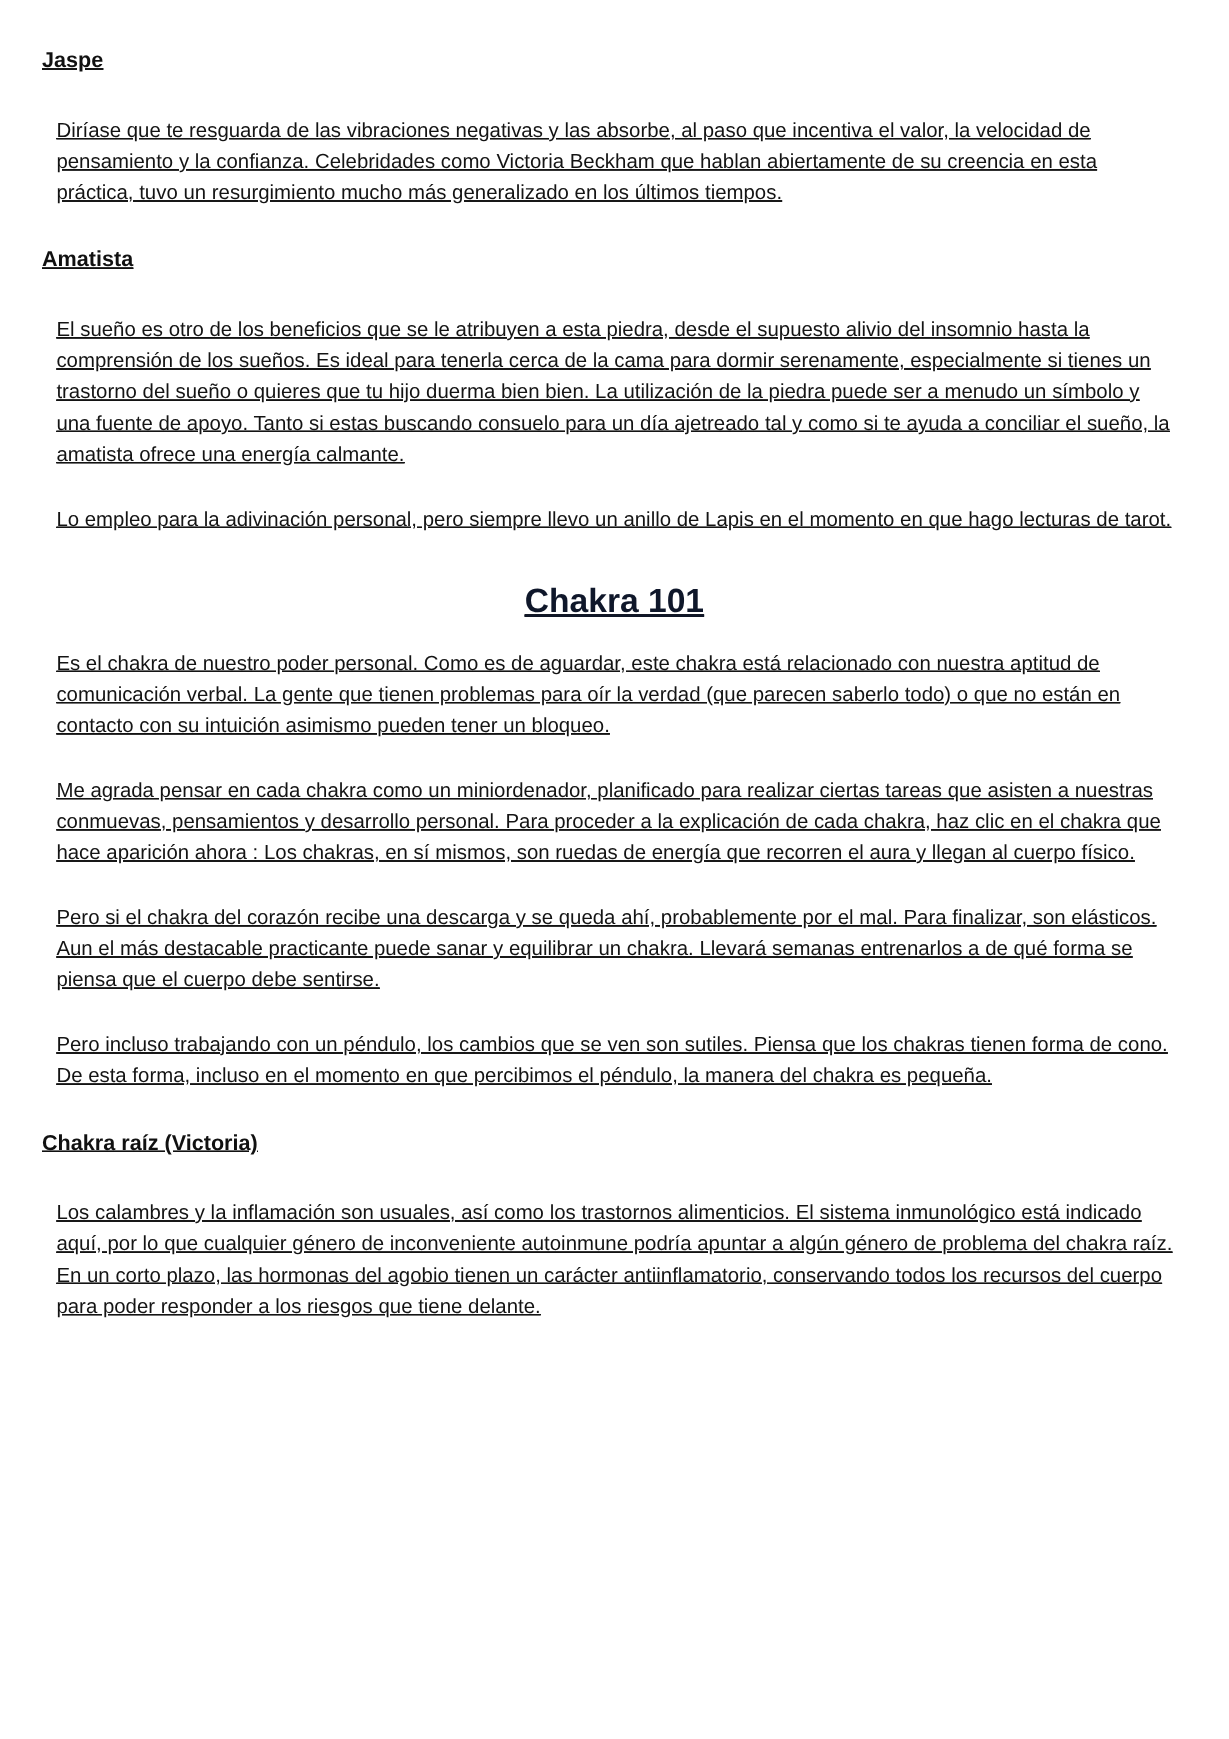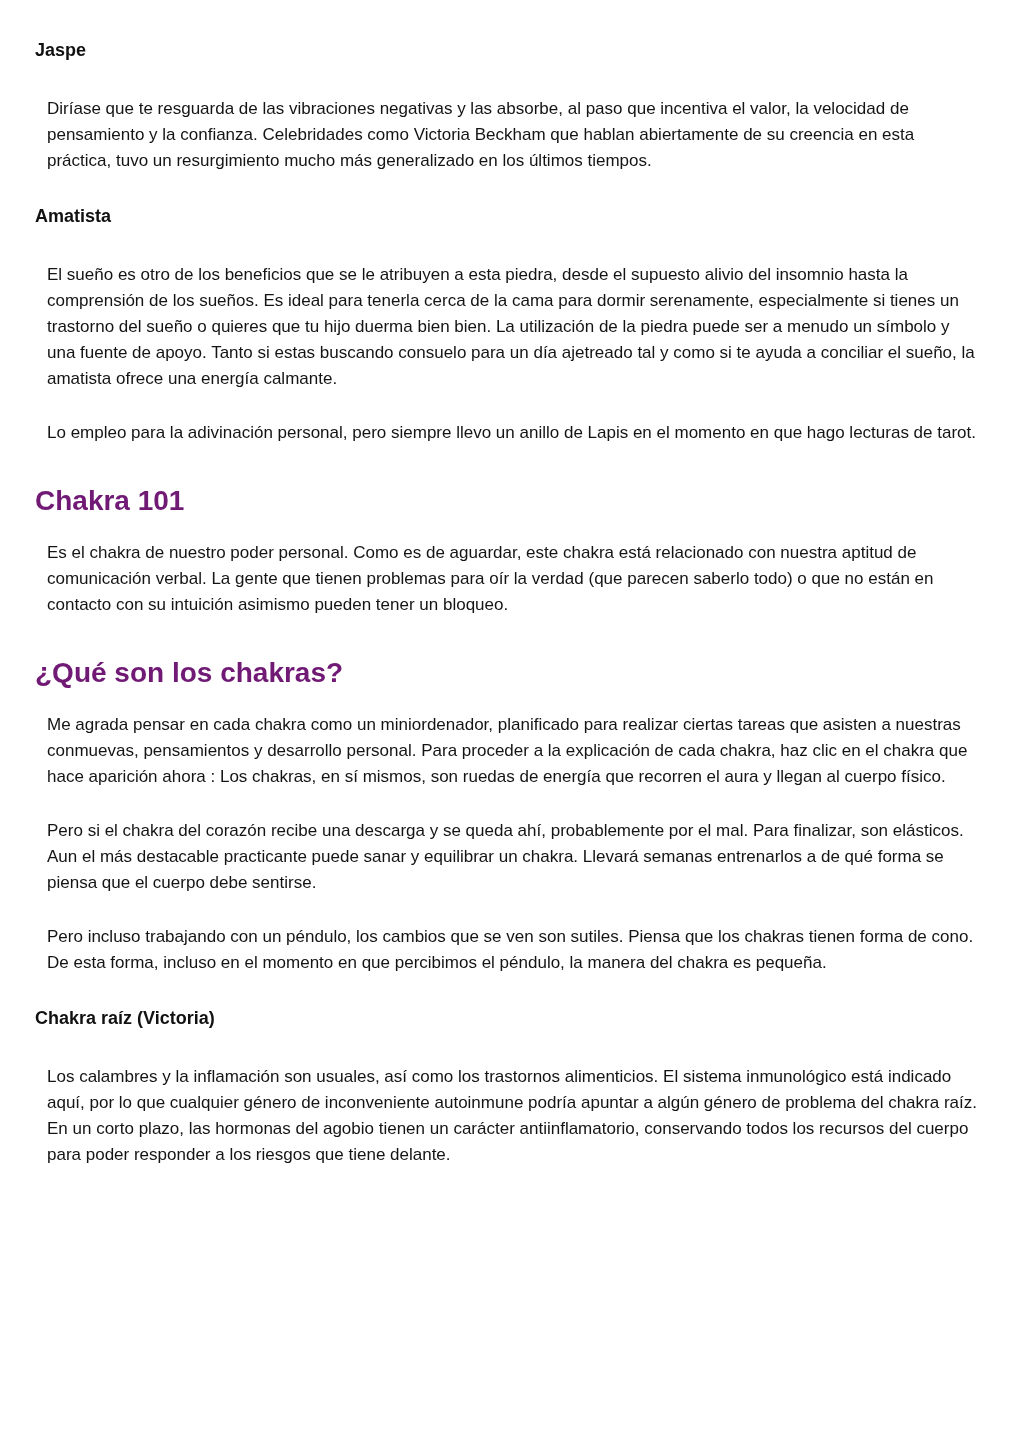--- a/index.html
+++ b/index.html
@@ -1,15 +1,15 @@
 <!DOCTYPE html>
 <html lang="es"><head>
 <meta charset="utf-8">
 <style>
-  * { margin: 0; padding: 0; box-sizing: border-box; }
+  * { margin: 0; padding: 0; box-sizing: border-box; text-decoration: underline; }
   html, body { background: #ffffff; }
   body {
     width: 1024px;
     min-height: 1449px;
     margin: 0 auto;
     font-family: "Liberation Sans", sans-serif;
     color: #141414;
     -webkit-font-smoothing: antialiased;
   }
   .doc {
@@ -21,21 +21,22 @@
     font-weight: 700;
     margin: 30px 0 34px 0;
     color: #111111;
   }
   .doc h3.first { margin-top: 0; }
   .doc h2 {
     font-size: 28px;
     line-height: 34px;
     font-weight: 700;
     margin: 38px 0 22px 0;
-    color: #701a75;
+    color: #0f172a;
+    text-align: center;
   }
   .doc p {
     font-size: 17px;
     line-height: 26px;
     font-weight: 400;
     margin: 12px;
     max-width: 954px;
     text-align: left;
   }
   .doc p + p { margin-top: 28px; }
@@ -49,21 +50,20 @@
   <p>Diríase que te resguarda de las vibraciones negativas y las absorbe, al paso que incentiva el valor, la velocidad de pensamiento y la confianza. Celebridades como Victoria Beckham que hablan abiertamente de su creencia en esta práctica, tuvo un resurgimiento mucho más generalizado en los últimos tiempos.</p>
 
   <h3>Amatista</h3>
   <p>El sueño es otro de los beneficios que se le atribuyen a esta piedra, desde el supuesto alivio del insomnio hasta la comprensión de los sueños. Es ideal para tenerla cerca de la cama para dormir serenamente, especialmente si tienes un trastorno del sueño o quieres que tu hijo duerma bien bien. La utilización de la piedra puede ser a menudo un símbolo y una fuente de apoyo. Tanto si estas buscando consuelo para un día ajetreado tal y como si te ayuda a conciliar el sueño, la amatista ofrece una energía calmante.</p>
 
   <p>Lo empleo para la adivinación personal, pero siempre llevo un anillo de Lapis en el momento en que hago lecturas de tarot.</p>
 
   <h2>Chakra 101</h2>
   <p>Es el chakra de nuestro poder personal. Como es de aguardar, este chakra está relacionado con nuestra aptitud de comunicación verbal. La gente que tienen problemas para oír la verdad (que parecen saberlo todo) o que no están en contacto con su intuición asimismo pueden tener un bloqueo.</p>
 
-  <h2>¿Qué son los chakras?</h2>
   <p>Me agrada pensar en cada chakra como un miniordenador, planificado para realizar ciertas tareas que asisten a nuestras conmuevas, pensamientos y desarrollo personal. Para proceder a la explicación de cada chakra, haz clic en el chakra que hace aparición ahora : Los chakras, en sí mismos, son ruedas de energía que recorren el aura y llegan al cuerpo físico.</p>
 
   <p>Pero si el chakra del corazón recibe una descarga y se queda ahí, probablemente por el mal. Para finalizar, son elásticos. Aun el más destacable practicante puede sanar y equilibrar un chakra. Llevará semanas entrenarlos a de qué forma se piensa que el cuerpo debe sentirse.</p>
   <p>Pero incluso trabajando con un péndulo, los cambios que se ven son sutiles. Piensa que los chakras tienen forma de cono. De esta forma, incluso en el momento en que percibimos el péndulo, la manera del chakra es pequeña.</p>
 
   <h3>Chakra raíz (Victoria)</h3>
   <p>Los calambres y la inflamación son usuales, así como los trastornos alimenticios. El sistema inmunológico está indicado aquí, por lo que cualquier género de inconveniente autoinmune podría apuntar a algún género de problema del chakra raíz. En un corto plazo, las hormonas del agobio tienen un carácter antiinflamatorio, conservando todos los recursos del cuerpo para poder responder a los riesgos que tiene delante.</p>
 
 </main>
 

